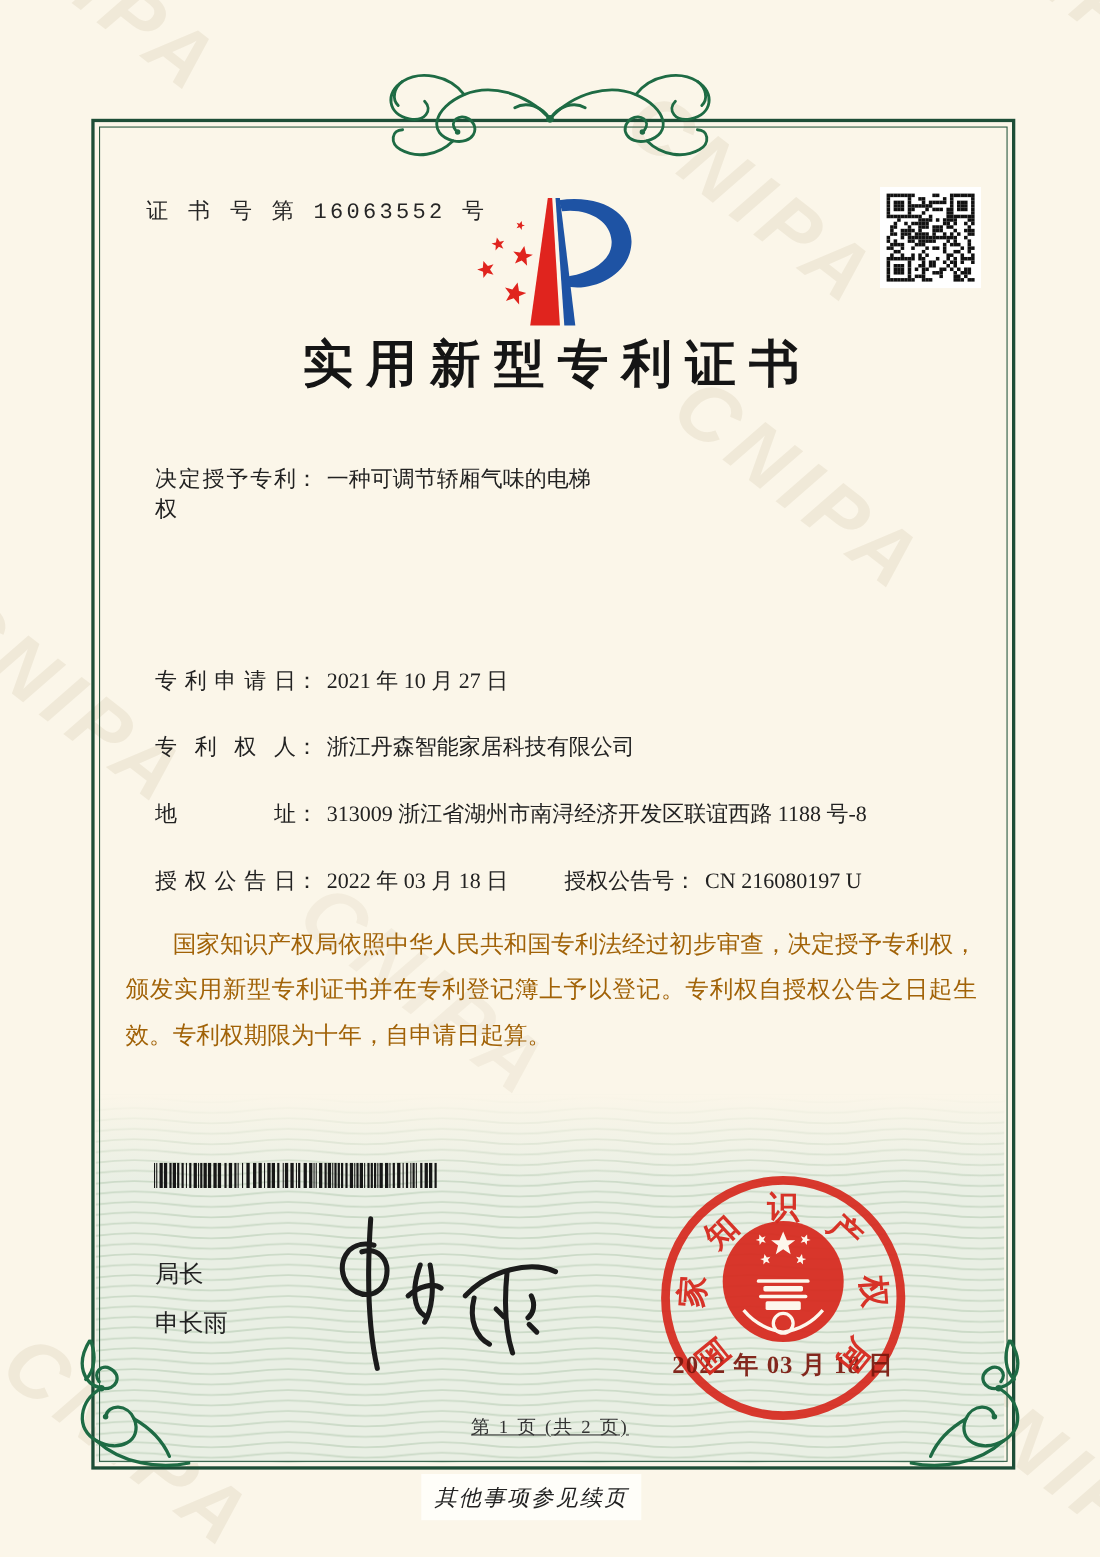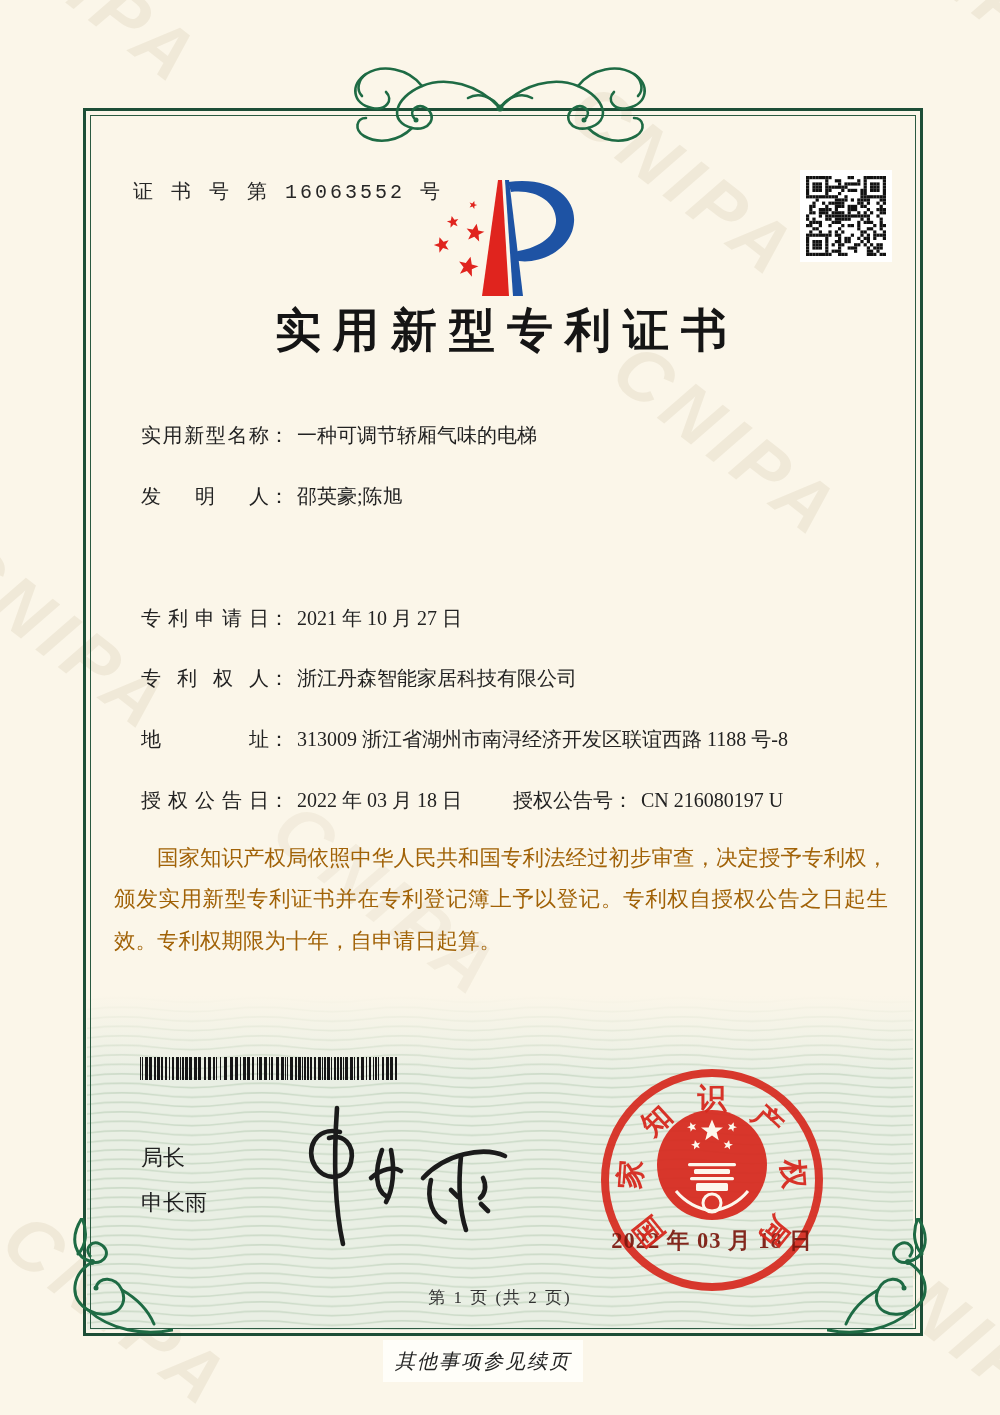--- a/index.html
+++ b/index.html
@@ -31,21 +31,21 @@
              font-family:"Liberation Sans","DejaVu Sans",sans-serif;color:#222;}
   .sig-name{position:absolute;left:141px;top:1188px;font-size:22px;
             font-family:"Liberation Sans","DejaVu Sans",sans-serif;color:#222;}
   #seal{position:absolute;left:601px;top:1069px;width:222px;height:222px;
         border:8px solid rgba(214,40,29,.92);border-radius:50%;box-sizing:border-box;}
   .seal-char{position:absolute;left:50%;top:50%;width:32px;height:32px;margin:-16px 0 0 -16px;
         font-size:29px;font-weight:bold;color:rgba(214,40,29,.95);text-align:center;line-height:32px;}
   .seal-date{position:absolute;left:-20px;right:-20px;top:148px;text-align:center;
         font-size:22.5px;letter-spacing:1px;color:rgba(122,22,12,.92);font-weight:bold;}
   .page-info{position:absolute;left:0;right:0;top:1286px;text-align:center;font-size:17px;
-        letter-spacing:2px;color:#333;}
+        letter-spacing:2px;color:#333;text-decoration:underline;}
   .note-box{position:absolute;left:383px;top:1340px;width:200px;height:42px;
         background:#fffef9;display:flex;align-items:center;justify-content:center;
         font-size:20px;letter-spacing:2px;color:#222;font-style:italic;font-family:Liberation Mono, monospace;}
   .abs{position:absolute;}
 </style>
 </head>
 <body>
 
 <div id="page">
 
@@ -461,24 +461,21 @@
       <rect x="66.80000000000001" y="82.80000000000001" width="3.2" height="3.2" fill="#111"></rect>
       <rect x="70" y="82.80000000000001" width="3.2" height="3.2" fill="#111"></rect>
       <rect x="73.2" y="82.80000000000001" width="3.2" height="3.2" fill="#111"></rect>
       <rect x="79.60000000000001" y="82.80000000000001" width="3.2" height="3.2" fill="#111"></rect>
       <rect x="82.80000000000001" y="82.80000000000001" width="3.2" height="3.2" fill="#111"></rect>
     </svg>
 
   <div class="title">实用新型专利证书</div>
 
   <div class="row" style="top:422px">
-    <span class="lab">实用新型名称</span><span>：</span><span class="val">一种可调节轿厢气味的电梯</span>
-  </div>
-  <div class="row" style="top:483px">
-    <span class="lab">发明人</span><span>：</span><span class="val">邵英豪;陈旭</span>
+    <span class="lab">决定授予专利权</span><span>：</span><span class="val">一种可调节轿厢气味的电梯</span>
   </div>
   <div class="row" style="top:605px">
     <span class="lab">专利申请日</span><span>：</span><span class="val">2021 年 10 月 27 日</span>
   </div>
   <div class="row" style="top:665px">
     <span class="lab">专利权人</span><span>：</span><span class="val">浙江丹森智能家居科技有限公司</span>
   </div>
   <div class="row" style="top:726px">
     <span class="lab">地址</span><span>：</span><span class="val">313009 浙江省湖州市南浔经济开发区联谊西路 1188 号-8</span>
   </div>

